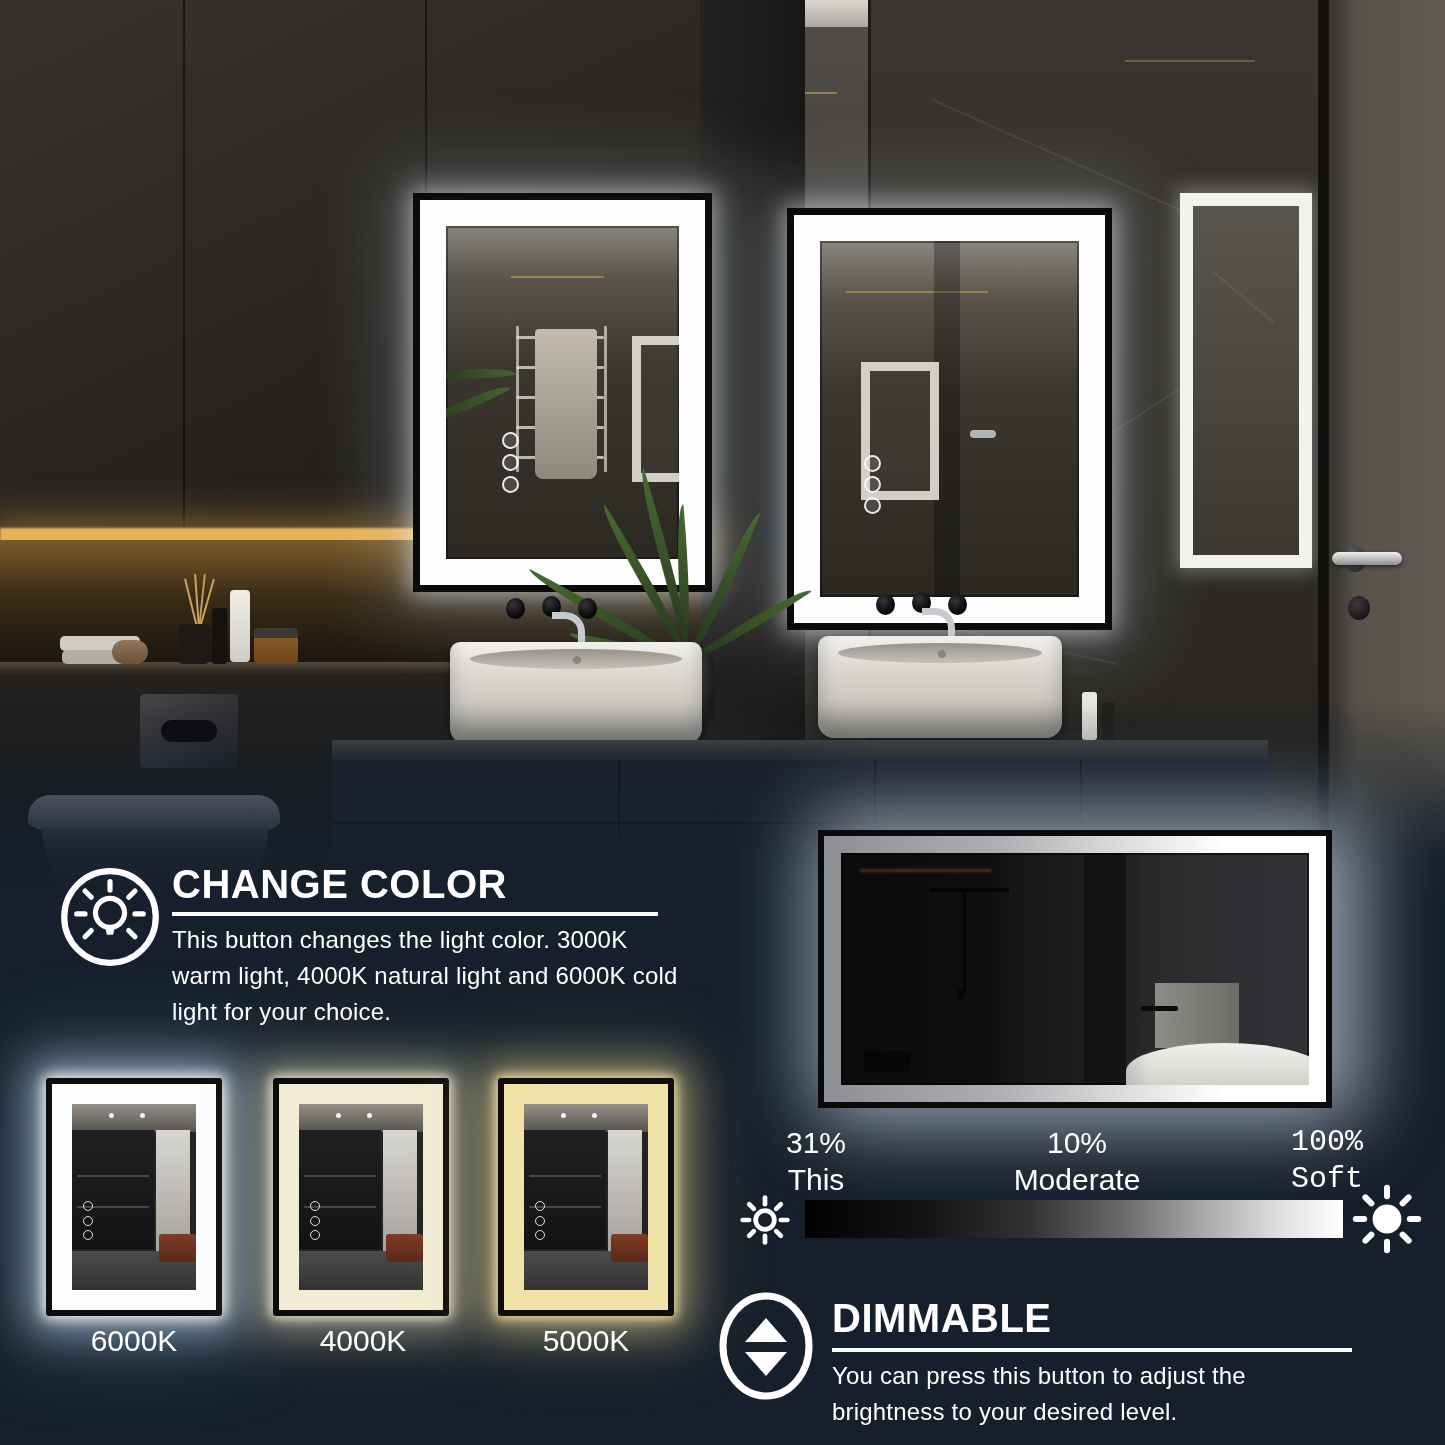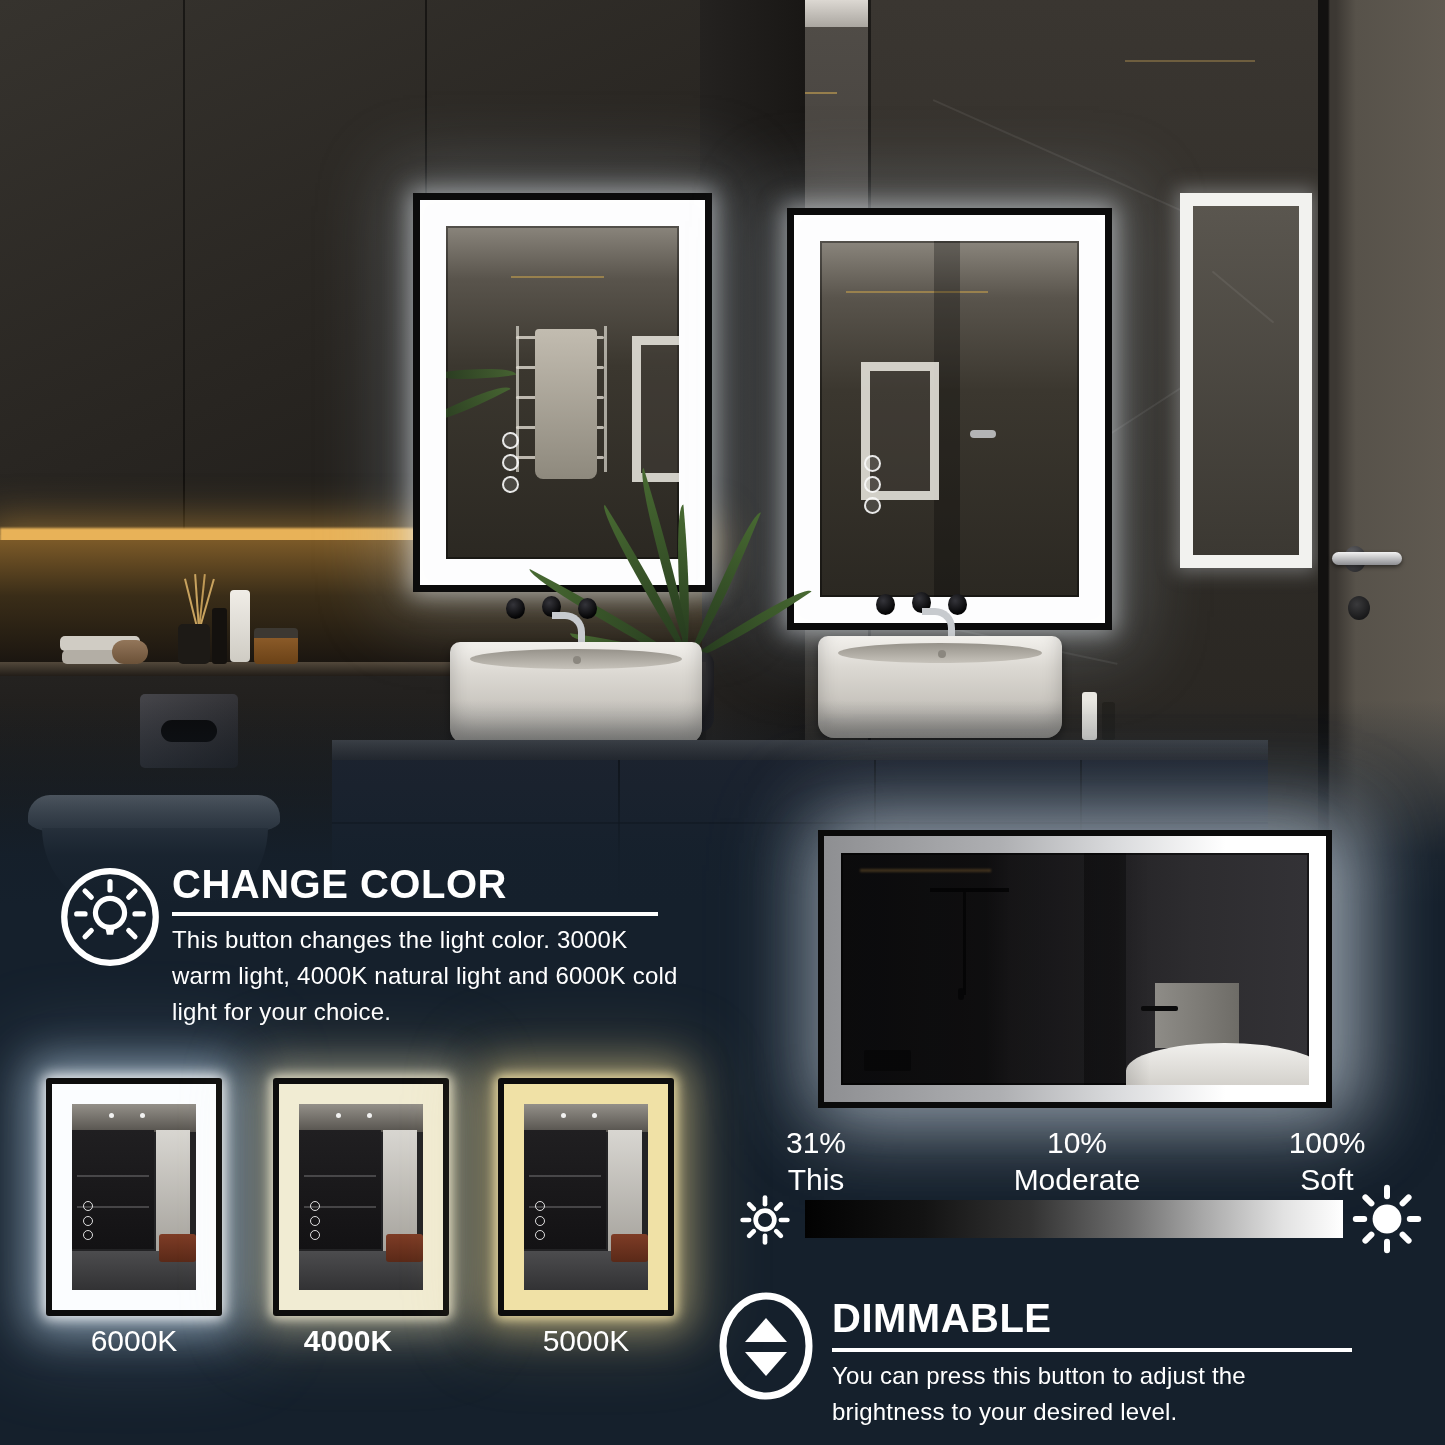--- a/index.html
+++ b/index.html
@@ -354,21 +354,21 @@
         <div class="r-shelfline" style="left:4%;top:55%;width:58%;"></div>
         <div class="r-wallR"></div>
         <div class="r-floor"></div>
         <div class="r-bench"></div>
         <div class="r-tb" style="left:9%;top:52%;"></div>
         <div class="r-tb" style="left:9%;top:60%;"></div>
         <div class="r-tb" style="left:9%;top:68%;"></div>
       </div>
     </div>
     <div class="abs temp-label" style="left:46px;">6000K</div>
-    <div class="abs temp-label" style="left:260px;font-weight:bold;">4000K</div>
+    <div class="abs temp-label" style="left:275px;">4000K</div>
     <div class="abs temp-label" style="left:498px;">5000K</div>
   </div>
 
   <div class="abs inset">
     <div class="inset-led"></div>
     <div class="inset-glass">
       <div class="abs" style="left:4%;top:7%;width:28%;height:3px;background:#6b5330;filter:blur(1px);"></div>
       <div class="abs" style="left:19%;top:15%;width:17%;height:4px;background:#070708;"></div>
       <div class="abs" style="left:26%;top:17%;width:3px;height:44%;background:#09090a;"></div>
       <div class="abs" style="left:25%;top:58%;width:6px;height:12px;border-radius:3px;background:#0a0a0b;"></div>
@@ -383,21 +383,21 @@
 
   <div>
     <div class="abs b-label" style="left:731px;">
       <div>31%</div>
       <div>This</div>
     </div>
     <div class="abs b-label" style="left:992px;">
       <div>10%</div>
       <div>Moderate</div>
     </div>
-    <div class="abs b-label" style="left:1242px;">
+    <div class="abs b-label" style="left:1242px;font-family:Liberation Mono, monospace;">
       <div>100%</div>
       <div>Soft</div>
     </div>
 
     <svg class="abs icon-svg" style="left:737px;top:1192px;" width="56" height="56" viewBox="0 0 60 60">
       <circle cx="30" cy="30" r="10" fill="none" stroke="#fff" stroke-width="5"></circle>
       <g stroke="#fff" stroke-width="5" stroke-linecap="round">
         <line x1="30" y1="13" x2="30" y2="6"></line>
           <line x1="30" y1="47" x2="30" y2="54"></line>
         <line x1="13" y1="30" x2="6" y2="30"></line>

